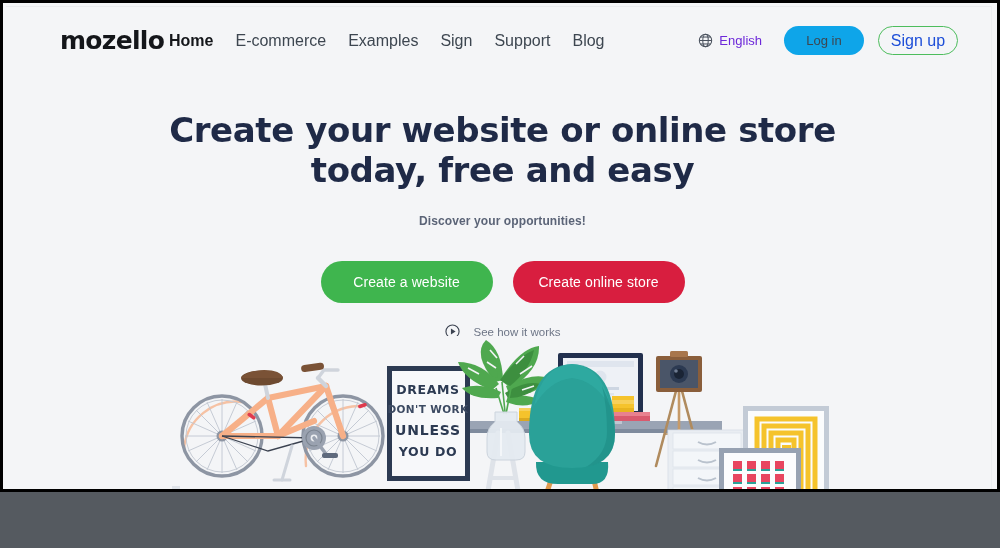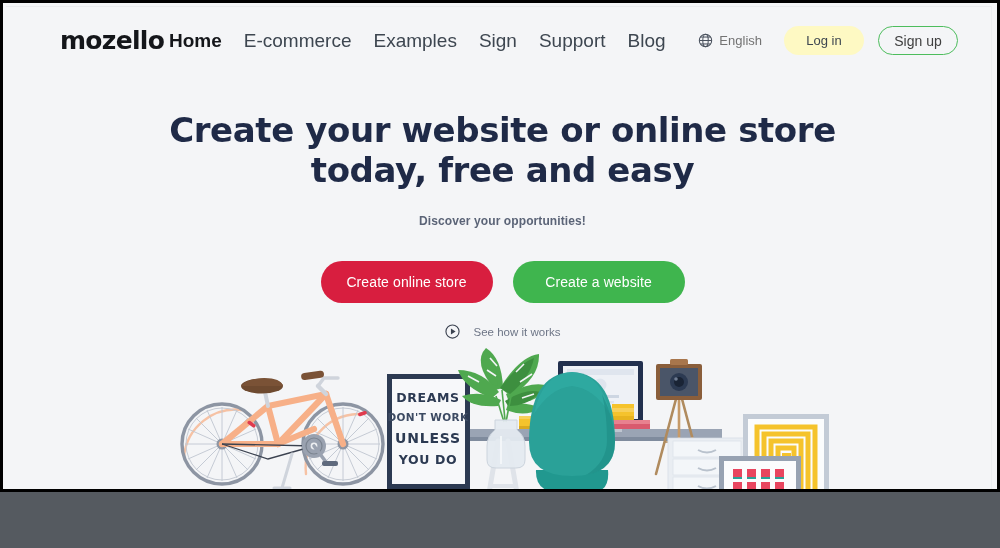--- a/index.html
+++ b/index.html
@@ -66,21 +66,21 @@
     white-space: nowrap;
   }
   .nav {
     position: absolute;
     left: 163px; top: 27px;
     display: flex;
     align-items: center;
     gap: 0px;
   }
   .nav-item {
-    font-size: 19px;
+    font-size: 16px;
     color: #3d4650;
     padding: 0 14px 0 0;
     margin-right: 8px;
     white-space: nowrap;
     cursor: pointer;
     line-height: 16px;
   }
   .nav-item.active {
     color: #14161a;
     font-weight: 700;
@@ -90,49 +90,49 @@
     right: 33px; top: 20px;
     display: flex;
     align-items: center;
     gap: 0px;
   }
   .lang {
     display: flex;
     align-items: center;
     gap: 6px;
     font-size: 13px;
-    color: #737373;
+    color: #6d28d9;
     cursor: pointer;
     margin-right: 22px;
     white-space: nowrap;
   }
   .globe-icon { display: block; width: 15px; height: 15px; }
   .btn-login {
     display: inline-flex;
     align-items: center;
     justify-content: center;
     width: 80px; height: 29px;
-    background: #fef9c3;
+    background: #0ea5e9;
     border-radius: 16px;
     font-size: 13px;
     color: #3d4650;
     cursor: pointer;
     margin-right: 14px;
     white-space: nowrap;
   }
   .btn-signup {
     display: inline-flex;
     align-items: center;
     justify-content: center;
     width: 80px; height: 29px;
     background: transparent;
     border: 1.4px solid #4dbd5d;
     border-radius: 16px;
-    font-size: 14px;
-    color: #404040;
+    font-size: 16px;
+    color: #1d4ed8;
     cursor: pointer;
     white-space: nowrap;
   }
 
   
   .hero {
     position: absolute;
     left: 4px; top: 104px;
     width: 985px;
     text-align: center;
@@ -181,21 +181,21 @@
     gap: 14px;
     font-size: 11.5px;
     color: #6e7687;
     cursor: pointer;
   }
   .play-icon { display: block; width: 15px; height: 15px; }
 
   
   .illustration {
     position: absolute;
-    left: 0; bottom: 8px;
+    left: 0; bottom: 16px;
     width: 985px; height: 196px;
     overflow: hidden;
   }
   .illustration svg { display: block; }
 </style>
 </head>
 <body>
 
 <div class="window">
   <div class="viewport">
@@ -233,22 +233,22 @@
     </div>
 
     <div class="hero">
       <h1 class="headline">
         <span>Create your website or online store</span><br>
         <span>today, free and easy</span>
       </h1>
       <p class="subtitle">Discover your opportunities!</p>
 
       <div class="cta-row">
+        <div class="btn-cta green">Create a website</div>
         <div class="btn-cta red">Create online store</div>
-        <div class="btn-cta green">Create a website</div>
       </div>
 
       <div>
         <div class="howitworks">
           <span class="play-icon">
             <svg viewBox="0 0 16 16" width="15" height="15">
               <circle cx="8" cy="8" r="7" fill="none" stroke="#3b4250" stroke-width="1.2"></circle>
               <polygon points="6.3,4.8 11.3,8 6.3,11.2" fill="#3b4250"></polygon>
             </svg>
           </span>

